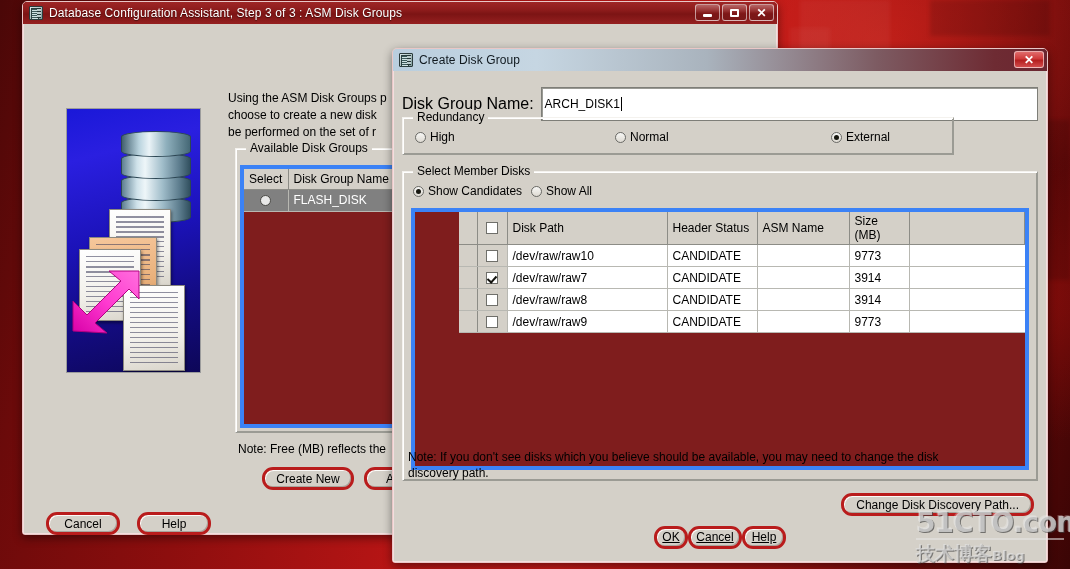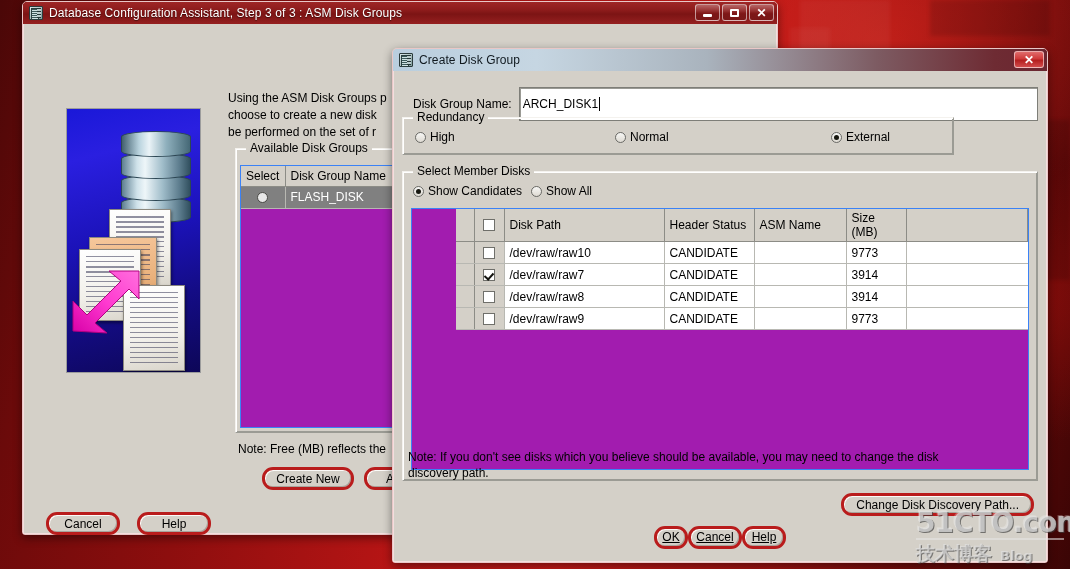--- a/index.html
+++ b/index.html
@@ -188,21 +188,21 @@
   }
   .groupbox > .gb-title {
     position: absolute; top: -8px; left: 10px;
     background: #d4d0c8;
     padding: 0 4px;
     font-size: 12px; color: #000;
   }
   #adg { left: 205px; top: 118px; width: 300px; height: 285px; }
 
   .tblwrap { position: absolute; left: 4px; top: 16px; right: 4px; bottom: 4px;
-             border: 1px solid #3b82f6; background: #a21caf; overflow: hidden; }
+             border: 4px solid #3b82f6; background: #7f1d1d; overflow: hidden; }
   table.grid { border-collapse: collapse; width: 100%; font-size: 12px; }
   table.grid th {
     background: #d4d0c8;
     border-right: 1px solid #8c8c86;
     border-bottom: 1px solid #8c8c86;
     font-weight: normal;
     text-align: left;
     padding: 2px 5px;
     height: 20px;
     color: #000;
@@ -318,21 +318,21 @@
     font-family: "DejaVu Sans", sans-serif;
     font-weight: bold;
     font-size: 28px;
     line-height: 28px;
     letter-spacing: -1px;
     color: rgba(225,225,225,0.72);
     text-shadow: 1px 1px 0 rgba(60,60,60,0.65), -1px -1px 0 rgba(255,255,255,0.25);
   }
   #wm .wm-rule { height: 2px; background: rgba(230,230,230,0.55); margin: 1px 0 1px; }
   #wm .wm-bot {
-    display: flex; align-items: baseline; gap: 8px;
+    display: flex; align-items: baseline; gap: 0;
     font-family: "DejaVu Sans", sans-serif;
     font-size: 19px; font-weight: bold;
     color: rgba(225,225,225,0.70);
     text-shadow: 1px 1px 0 rgba(60,60,60,0.6);
   }
   #wm .wm-blog { font-size: 13px; }
 </style>
 </head>
 <body>
 
@@ -448,21 +448,21 @@
     <span class="tb-btns">
       <span class="tb-btn close-red">
           <span class="glyph-x">✕</span>
         </span>
     </span>
   </div>
 
   <div class="win-body">
 
     <div class="fldrow" style="left:8px;top:16px;right:8px;">
-      <span style="font-size:12px;color:#000;white-space:nowrap;margin-left:11px;">Disk Group Name:</span>
+      <span style="font-size:16px;color:#000;white-space:nowrap;">Disk Group Name:</span>
       <span class="textfield" style="margin-left:7px;width:524px;">
         <span>ARCH_DISK1</span>
           <i class="caret"></i>
       </span>
     </div>
 
     <div class="groupbox" style="left:8px;top:46px;width:552px;height:38px;">
       <span class="gb-title">Redundancy</span>
       <label class="rb-lbl" style="position:absolute;left:12px;top:12px;">
         <span class="radio"></span>

